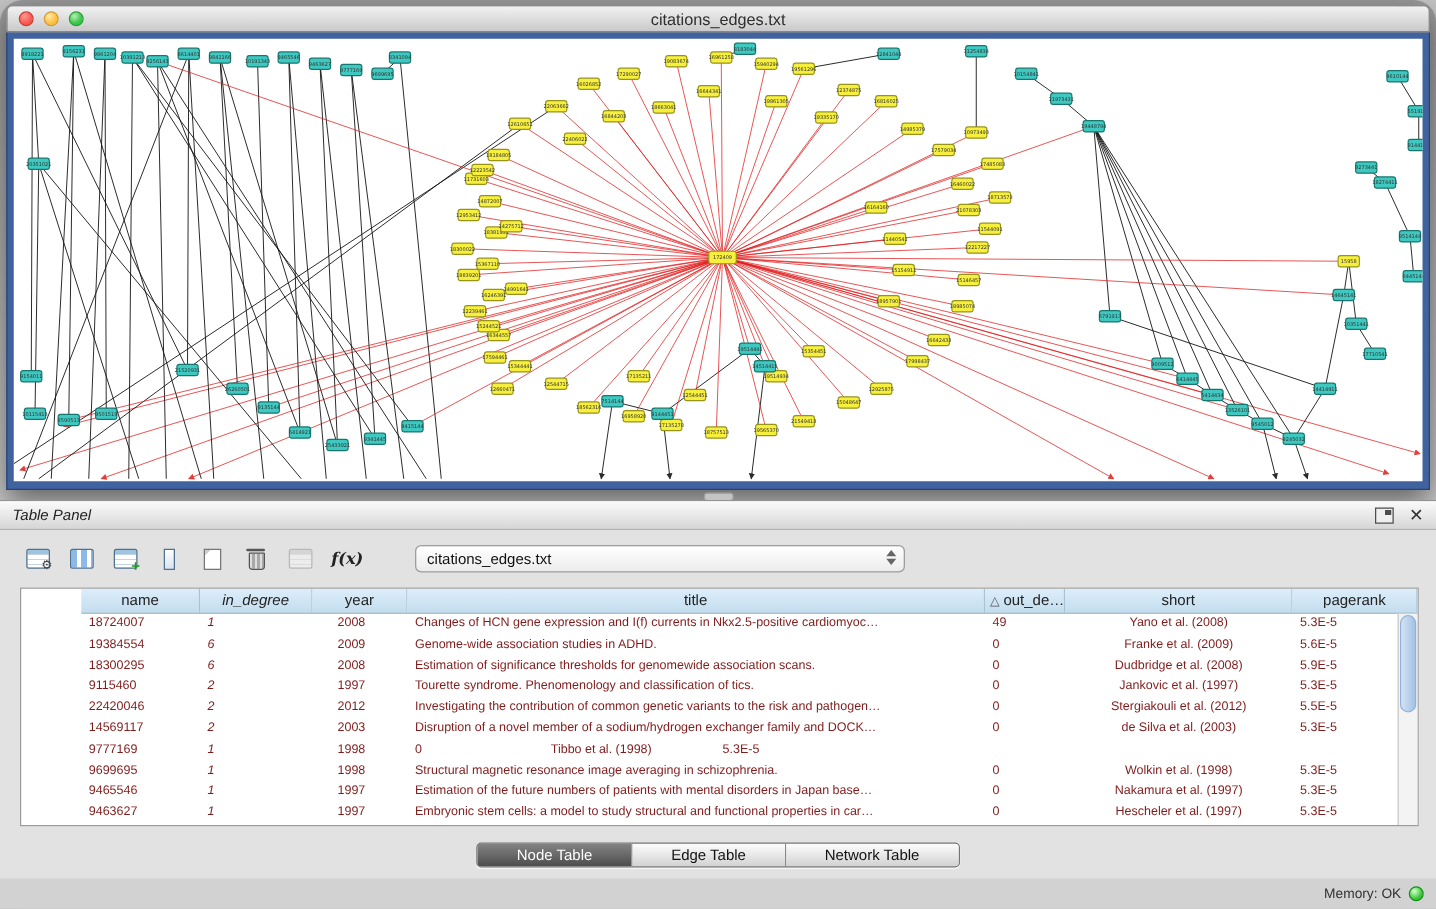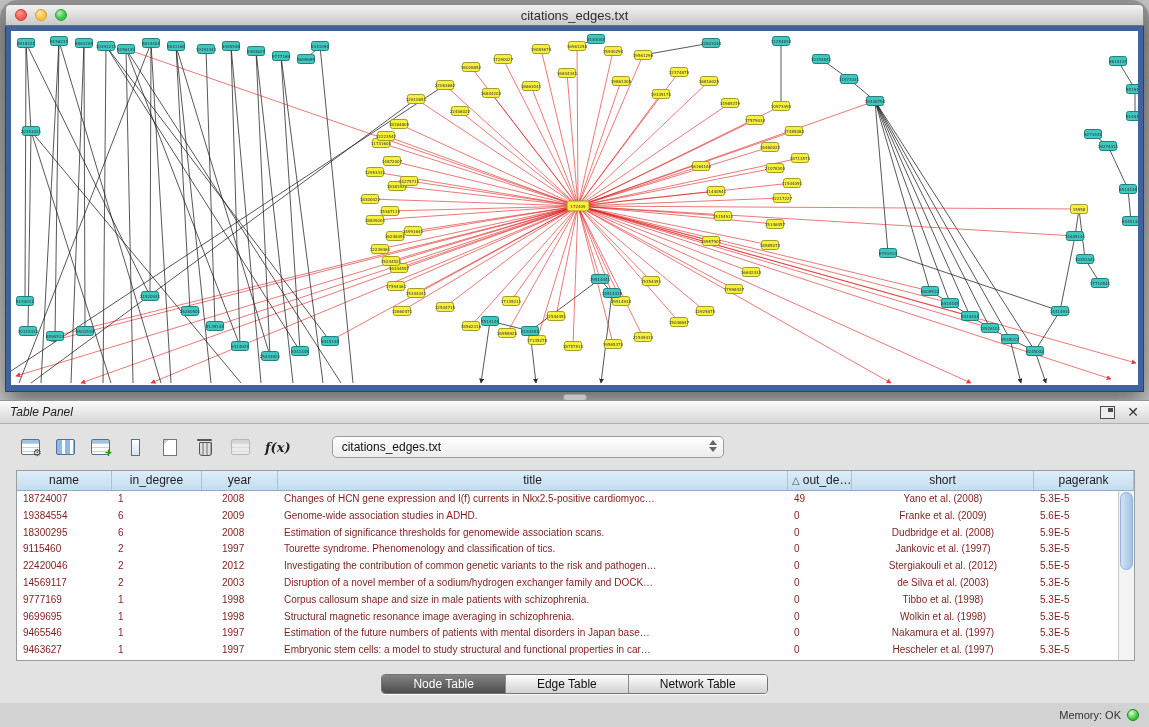--- a/index.html
+++ b/index.html
@@ -75,21 +75,21 @@
   .popup-arrows .dn{width:0;height:0;border-left:4px solid transparent;border-right:4px solid transparent;
     border-top:5px solid #666;}
 
   .table-wrap{position:relative;margin:9px 14px 0 16px;height:189px;background:#fff;
     border:1px solid #9c9c9c;overflow:hidden;}
   .thead{display:flex;height:20px;}
   .hcell{box-sizing:border-box;height:20px;line-height:19px;font-size:12px;color:#222;text-align:center;
     background:linear-gradient(#ddeefb,#c3ddee);border-right:1px solid #a9c3d4;border-bottom:1px solid #8fb0c4;
     overflow:hidden;white-space:nowrap;}
   .hcell .sort-icon{font-size:10px;color:#555;margin-right:3px;}
-  .col-name{width:95px;}.col-in{width:90px;}.col-year{width:76px;}.col-title{flex:1;}
+  .col-name{width:95px;margin-left:48px;}.col-in{width:90px;font-style:italic;}.col-year{width:76px;}.col-title{flex:1;}
   .col-out{width:64px;}.col-short{width:182px;}.col-pr{width:100px;}
   .hcell.col-out{text-align:center;padding-left:4px;}
   .tbody{position:absolute;top:20px;left:0;right:0;bottom:0;}
   .trow{display:flex;height:16.8px;line-height:16.8px;font-size:10px;color:#7f1d1d;}
   .tcell{box-sizing:border-box;overflow:hidden;white-space:nowrap;padding-left:6px;text-align:left;}
   .tcell.col-short{text-align:center;padding-left:0;}
   .tcell.col-year{padding-left:20px;}
   .vscroll{position:absolute;top:20px;right:0;bottom:0;width:15px;background:#f3f3f3;border-left:1px solid #c9c9c9;}
   .vthumb{position:absolute;top:1px;left:1px;right:1px;height:78px;border-radius:7px;
     background:linear-gradient(90deg,#d3e2f4,#a3c2e6);border:1px solid #90b1d8;box-sizing:border-box;}
@@ -868,21 +868,20 @@
             <div class="tcell col-year">2003</div>
             <div class="tcell col-title">Disruption of a novel member of a sodium/hydrogen exchanger family and DOCK…</div>
             <div class="tcell col-out">0</div>
             <div class="tcell col-short">de Silva et al. (2003)</div>
             <div class="tcell col-pr">5.3E-5</div>
           </div>
           <div class="trow">
             <div class="tcell col-name">9777169</div>
             <div class="tcell col-in">1</div>
             <div class="tcell col-year">1998</div>
-            <div class="tcell col-title">Corpus callosum shape and size in male patients with schizophrenia.</div>
             <div class="tcell col-out">0</div>
             <div class="tcell col-short">Tibbo et al. (1998)</div>
             <div class="tcell col-pr">5.3E-5</div>
           </div>
           <div class="trow">
             <div class="tcell col-name">9699695</div>
             <div class="tcell col-in">1</div>
             <div class="tcell col-year">1998</div>
             <div class="tcell col-title">Structural magnetic resonance image averaging in schizophrenia.</div>
             <div class="tcell col-out">0</div>

